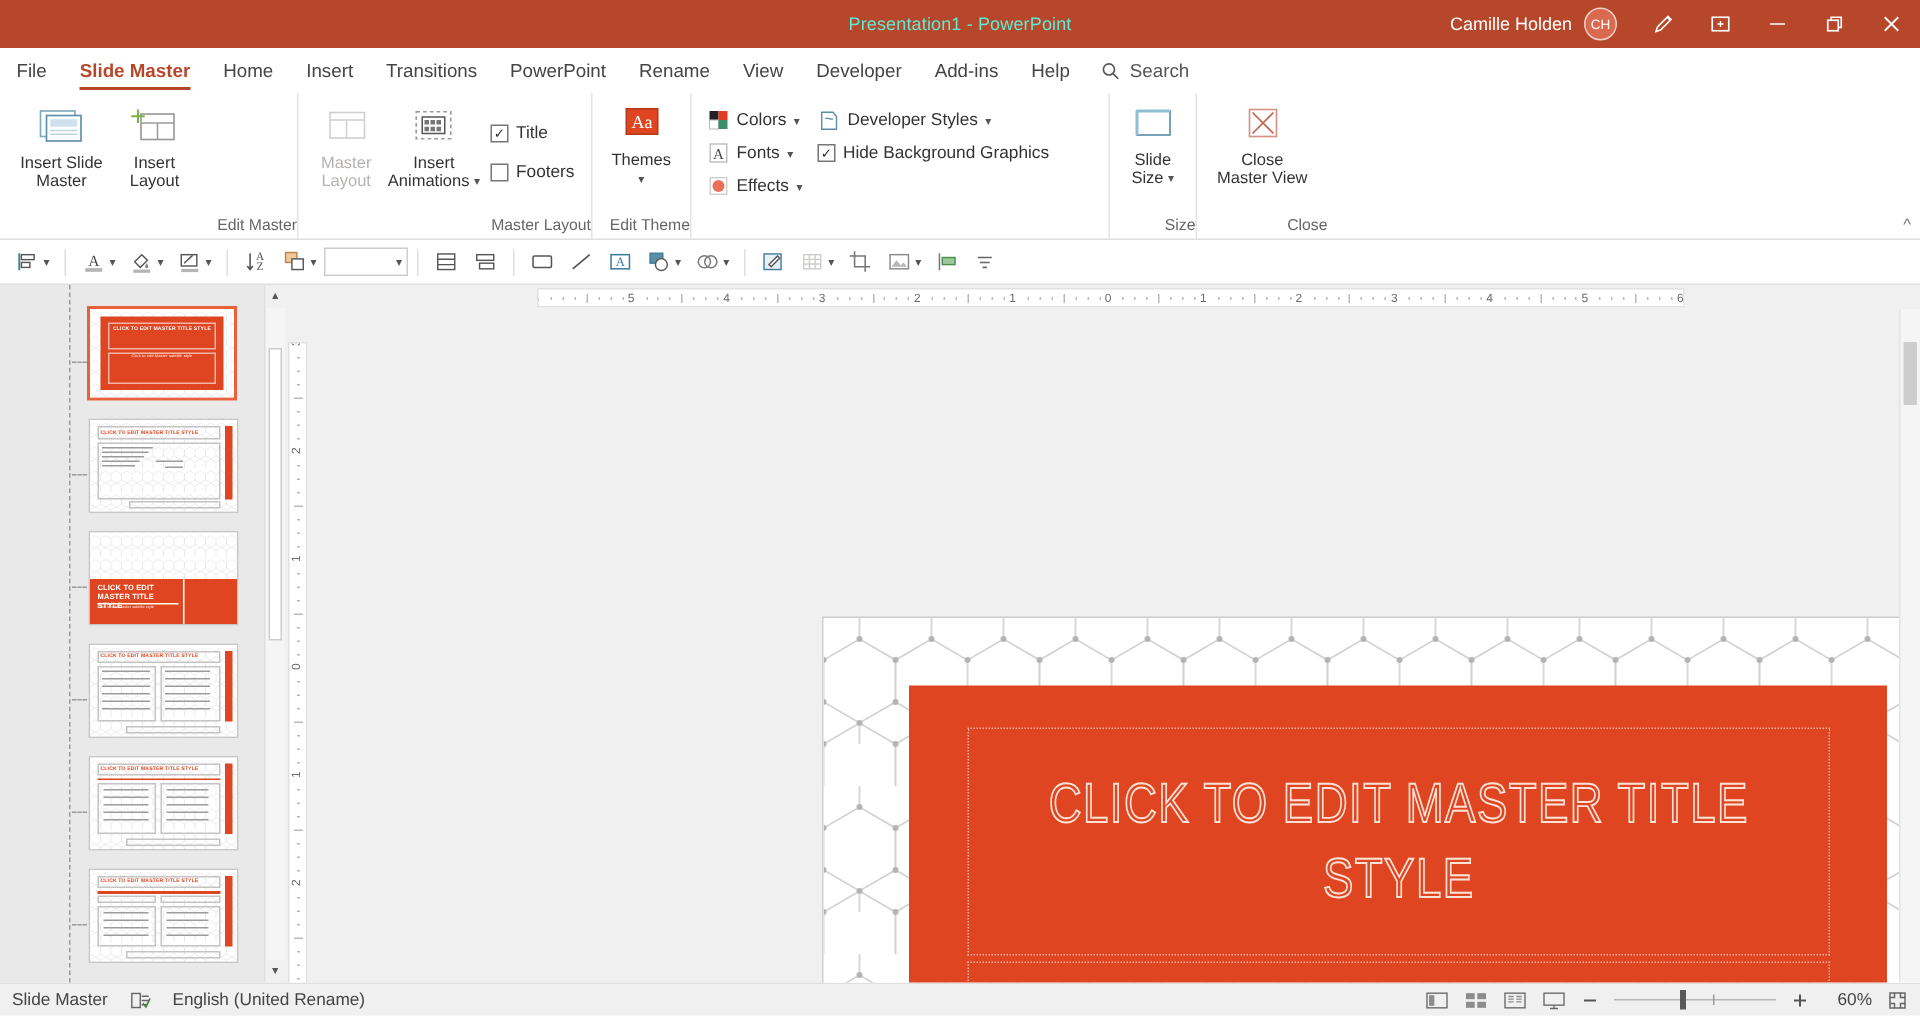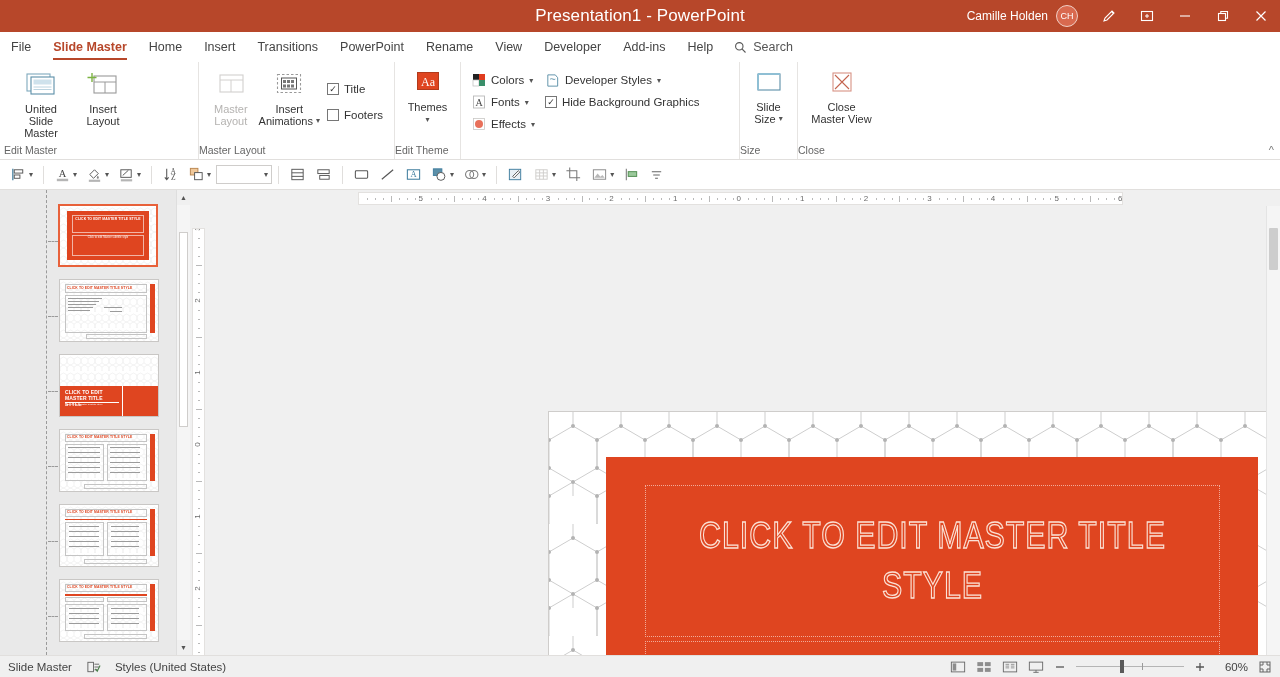--- a/index.html
+++ b/index.html
@@ -13,21 +13,21 @@
   }
   .app { width:1280px; height:677px; position:relative; display:flex; flex-direction:column; }
 
   
   .titlebar {
     height:32px; background:#B7472A; position:relative;
     display:flex; align-items:center; flex:0 0 32px;
   }
   .tb-title {
     position:absolute; left:0; right:0; text-align:center;
-    color:#ffffff; font-size:17px; letter-spacing:.1px;
+    color:#5eead4; font-size:12px; letter-spacing:.1px;
   }
   .tb-right { margin-left:auto; display:flex; align-items:center; height:32px; z-index:3; }
   .tb-user { color:#fff; font-size:12px; padding-right:8px; }
   .tb-avatar {
     width:22px; height:22px; border-radius:50%;
     background:#D9694F; border:1.5px solid #f0cfc6; color:#fff;
     font-size:9px; display:flex; align-items:center; justify-content:center;
     margin-right:12px;
   }
   .tb-ico { width:38px; height:32px; display:flex; align-items:center; justify-content:center; color:#fff; }
@@ -52,21 +52,21 @@
   .comments-btn { display:flex; align-items:center; gap:5px; font-size:12.5px; color:#a9a9a9; padding:3px 8px; }
 
   
   .ribbon {
     flex:0 0 98px; background:#fff; border-bottom:1px solid #e1dfdd;
     display:flex; position:relative; padding-left:4px;
   }
   .rgroup { display:flex; flex-direction:column; position:relative; padding:3px 0 0 0; }
   .rgroup + .rgroup { border-left:1px solid #e6e4e2; }
   .rgroup-body { display:flex; align-items:flex-start; padding:2px 6px; flex:1; }
-  .rgroup-label { text-align:left; font-size:10.5px; color:#666; padding-bottom:3px; position:relative; }
+  .rgroup-label { text-align:right; font-size:10.5px; color:#666; padding-bottom:3px; position:relative; }
   .bigbtn {
     width:62px; display:flex; flex-direction:column; align-items:center;
     padding:3px 2px; font-size:11px; color:#333; text-align:center; line-height:12px;
   }
   .bigbtn .lbl { margin-top:3px; }
   .bigbtn.dim { color:#b5b3b1; }
   .smallcol { display:flex; flex-direction:column; justify-content:flex-start; padding-top:4px; }
   .smallbtn {
     display:flex; align-items:center; gap:5px; font-size:11.5px; color:#333;
     padding:3px 5px; height:22px; white-space:nowrap;
@@ -282,21 +282,21 @@
 
     <div class="rgroup" style="width:194px">
       <div class="rgroup-body">
         <div class="bigbtn">
           <svg width="34" height="30" viewBox="0 0 34 30">
             <rect x="3" y="4" width="23" height="17" fill="#fff" stroke="#7fa9bd" stroke-width="1.1"></rect>
             <rect x="7" y="7" width="23" height="17" fill="#fff" stroke="#5b8fa8" stroke-width="1.1"></rect>
             <rect x="9.5" y="9.5" width="18" height="5" fill="#cfe2ec" stroke="none"></rect>
             <path d="M9.5 17 H27.5 M9.5 19.5 H27.5" stroke="#bcd4e0" stroke-width="1"></path>
           </svg>
-          <span class="lbl">United Slide</span>
+          <span class="lbl">Insert Slide</span>
           <span class="lbl" style="margin-top:0">Master</span>
         </div>
         <div class="bigbtn">
           <svg width="34" height="30" viewBox="0 0 34 30">
             <rect x="8" y="6" width="22" height="17" fill="#fff" stroke="#9a9a9a" stroke-width="1.1"></rect>
             <path d="M8 12 H30 M19 12 V23" stroke="#9a9a9a" stroke-width="1"></path>
             <path d="M6 3 V12 M1.5 7.5 H10.5" stroke="#7cb342" stroke-width="1.4"></path>
           </svg>
           <span class="lbl">Insert</span>
           <span class="lbl" style="margin-top:0">Layout</span>
@@ -992,21 +992,21 @@
 
   <div class="statusbar">
     <span>Slide Master</span>
     <span class="sb-ico">
       <svg width="15" height="14" viewBox="0 0 16 14">
           <rect x="2" y="2" width="6" height="10" fill="none" stroke="#666" stroke-width="1"></rect>
           <path d="M9 4 H14 M9 7 H14 M9 10 H12.5" stroke="#666" stroke-width="1"></path>
           <path d="M10 9 L12 11.5 L15 5.5" fill="none" stroke="#4a7f4a" stroke-width="1.2"></path>
         </svg>
     </span>
-    <span>Styles (United States)</span>
+    <span>English (United Rename)</span>
 
     <div class="sb-right">
       <span class="sb-ico">
         <svg width="16" height="14" viewBox="0 0 18 14">
             <rect x="1.5" y="1.5" width="15" height="11" fill="none" stroke="#666" stroke-width="1"></rect>
             <rect x="3" y="3" width="4" height="8" fill="#8d8d8d"></rect>
           </svg>
       </span>
       <span class="sb-ico">
         <svg width="16" height="14" viewBox="0 0 18 14">

